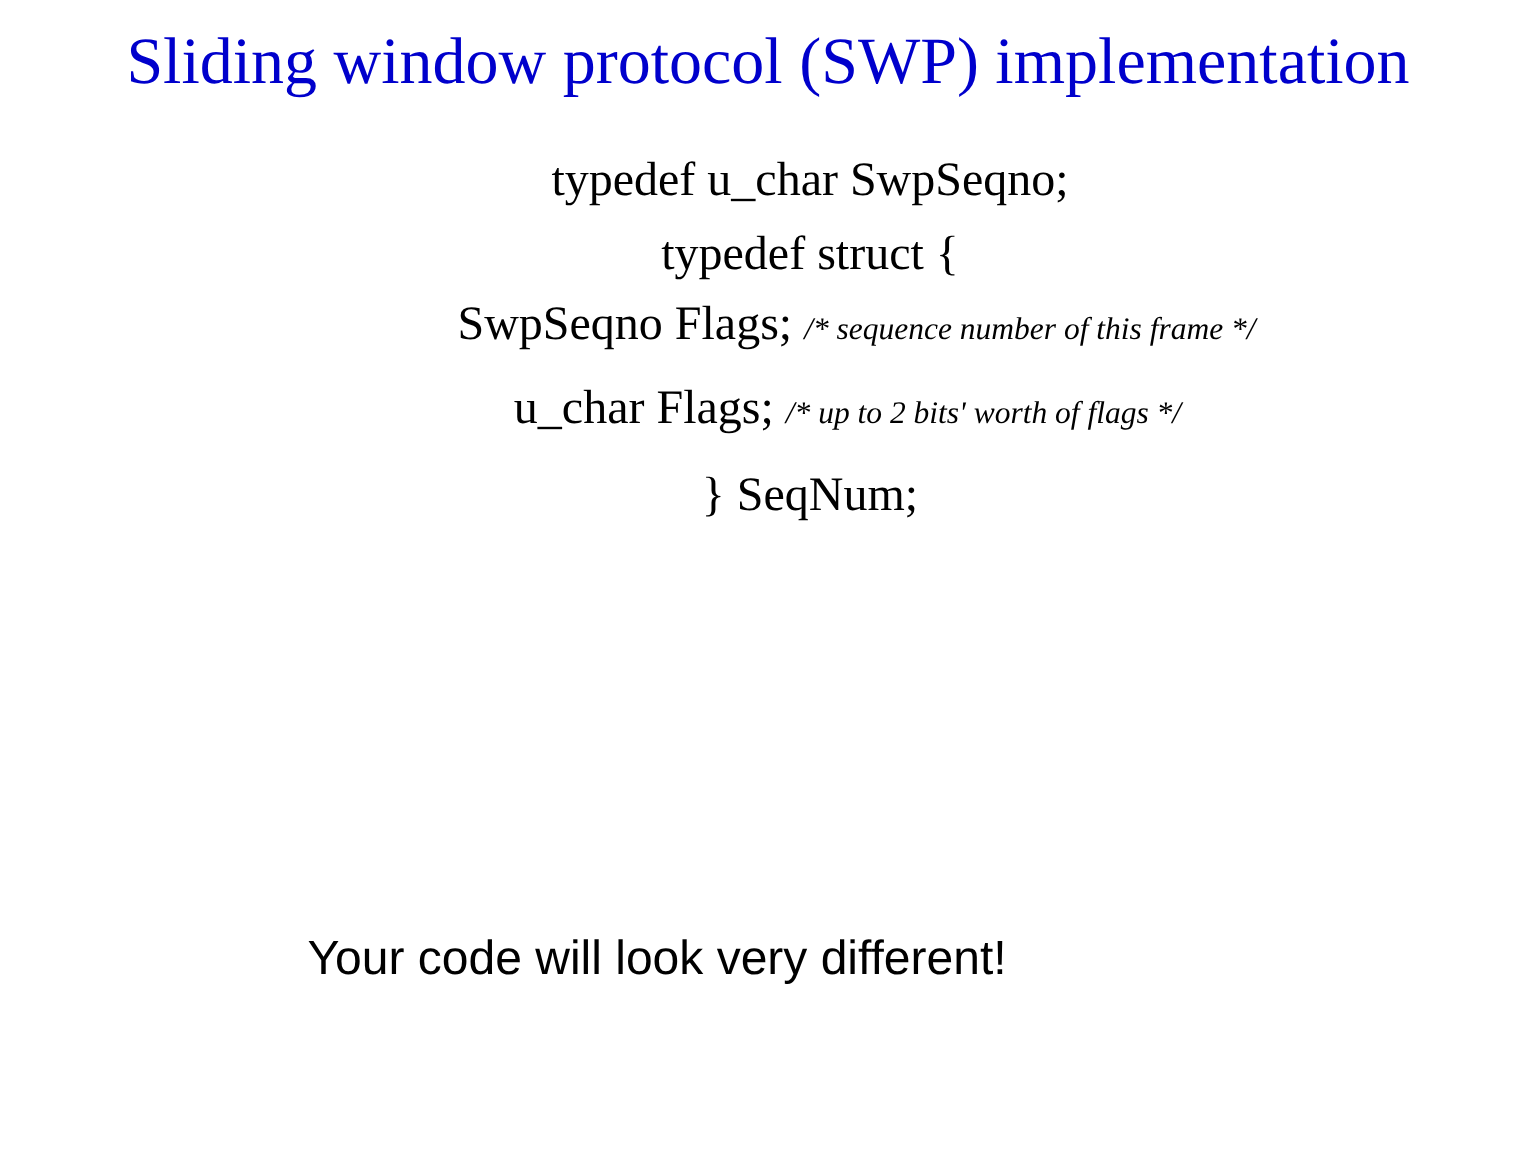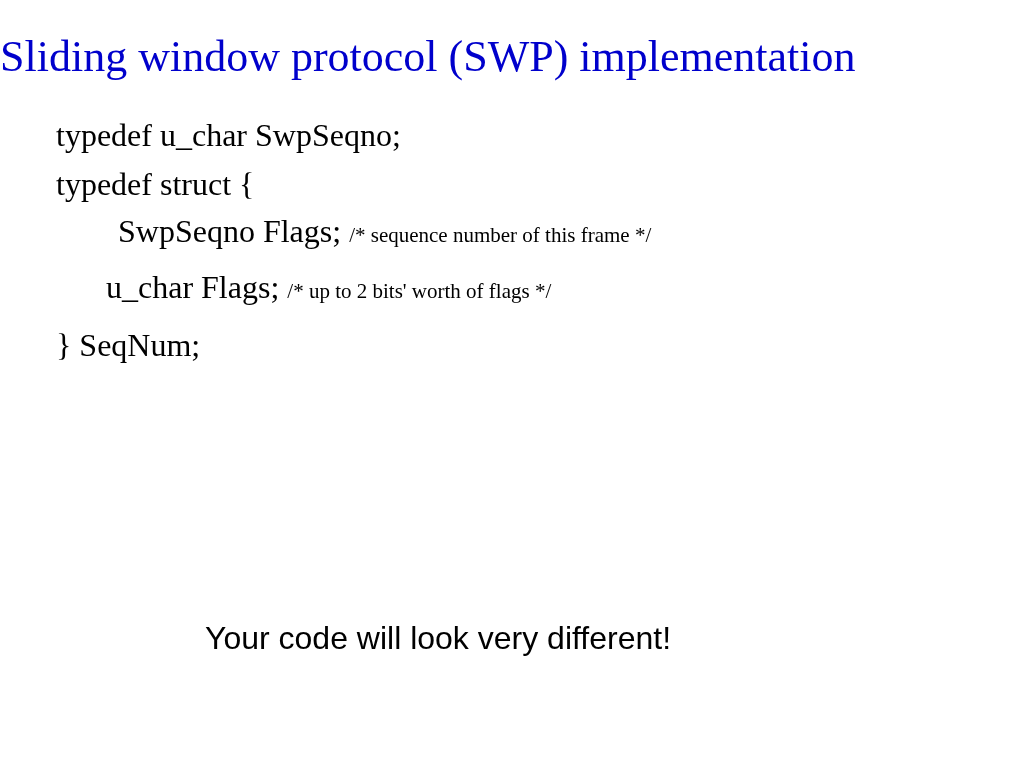--- a/index.html
+++ b/index.html
@@ -1,49 +1,51 @@
 <!DOCTYPE html>
 <html><head>
   <meta charset="utf-8">
   <style>
     * {
       margin: 0;
       padding: 0;
       box-sizing: border-box;
+      text-align: center;
     }
     body {
       width: 1024px;
       height: 768px;
       background: #ffffff;
       font-family: "Times New Roman", Times, serif;
       position: relative;
     }
     .title {
       color: #0000cc;
       font-size: 44px;
-      text-align: left;
-      padding-top: 32px;
+      text-align: center;
+      padding-top: 16px;
       line-height: 1.15;
       font-weight: normal;
     }
     .code-block {
       padding-left: 56px;
       padding-top: 28px;
       font-size: 32px;
       color: #000000;
       line-height: 1.55;
     }
     .indent1 {
       padding-left: 62px;
     }
     .indent2 {
       padding-left: 50px;
     }
     .comment {
       font-size: 21px;
+      font-style: italic;
     }
     .seqnum-line {
       line-height: 1.35;
     }
     .acknum-line {
       line-height: 1.35;
     }
     .flags-line {
       padding-top: 10px;
     }

